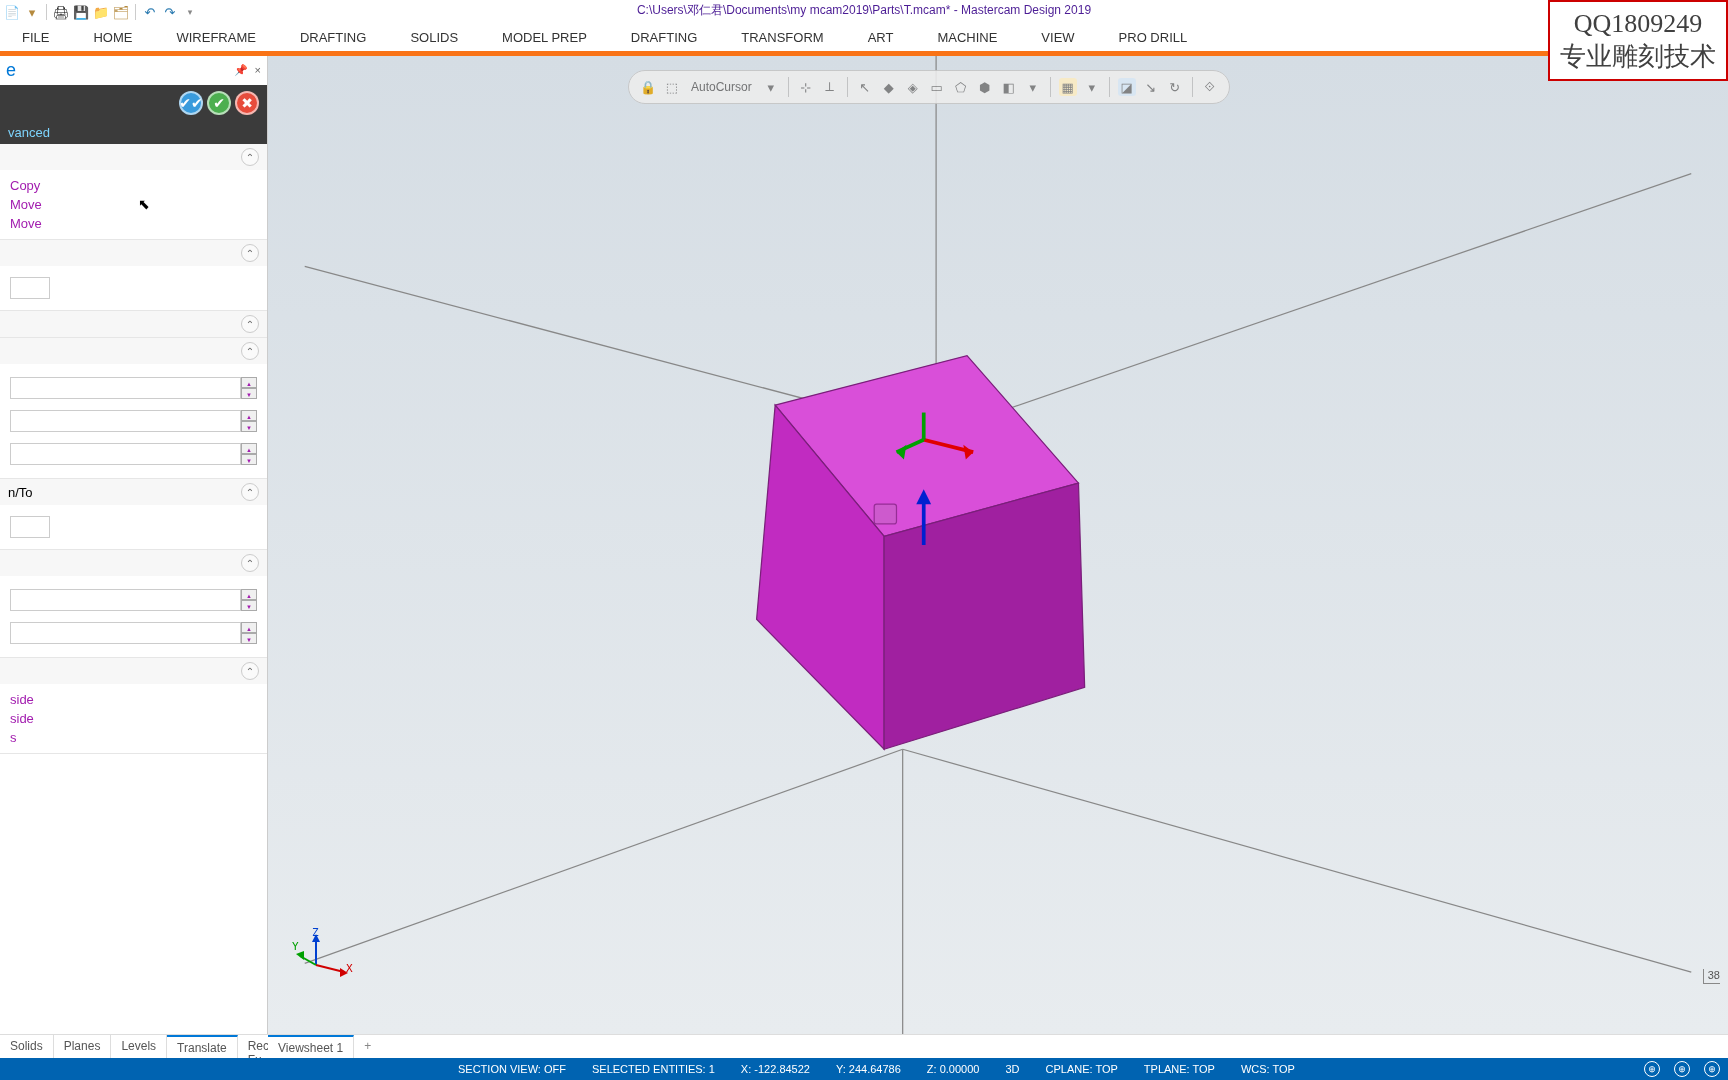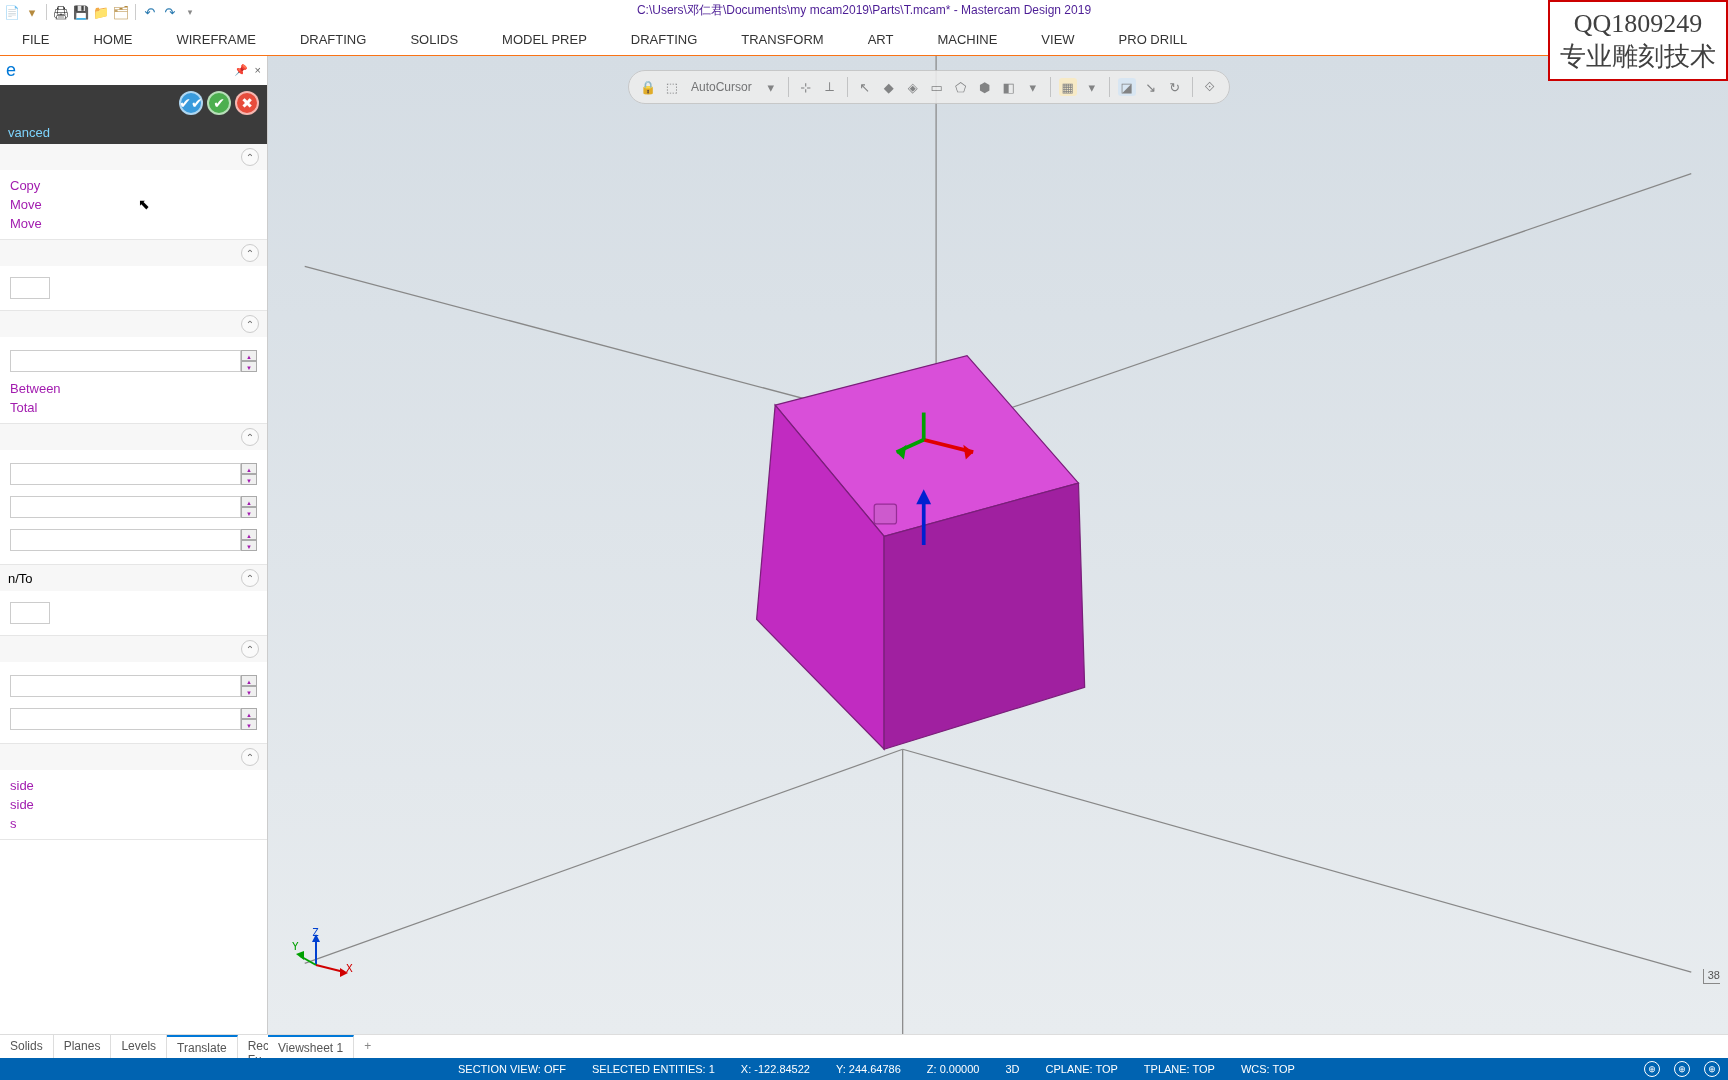--- a/index.html
+++ b/index.html
@@ -4,21 +4,21 @@
 <style>
 * { margin: 0; padding: 0; box-sizing: border-box; font-family: "Segoe UI", Tahoma, sans-serif; }
 body { width: 1728px; height: 1080px; background: #f0f0f0; overflow: hidden; position: relative; }
 
 .qat { height: 24px; background: #fff; display: flex; align-items: center; padding: 0 4px; gap: 4px; }
 .qat-icon { width: 16px; height: 16px; display: flex; align-items: center; justify-content: center; font-size: 13px; cursor: pointer; }
 .qat-sep { width: 1px; height: 16px; background: #ccc; margin: 0 2px; }
 
 .title-bar { position: absolute; top: 2px; left: 50%; transform: translateX(-50%); font-size: 12px; color: #4c1d95; }
 
-.ribbon-tabs { height: 32px; background: #fff; display: flex; align-items: center; border-bottom: 1px solid #f97316; }
+.ribbon-tabs { height: 32px; background: #fff; display: flex; align-items: center; border-bottom: 5px solid #f97316; }
 .ribbon-tab { padding: 0 22px; font-size: 13px; color: #333; cursor: pointer; height: 100%; display: flex; align-items: center; }
 
 .main { display: flex; height: calc(100% - 56px - 24px - 22px); }
 
 .side-panel { width: 268px; background: #fff; border-right: 1px solid #ccc; display: flex; flex-direction: column; }
 .panel-header { background: #fff; padding: 4px 6px; display: flex; justify-content: space-between; align-items: center; }
 .panel-title { color: #0078d7; font-size: 18px; }
 .panel-controls { display: flex; gap: 6px; font-size: 11px; color: #666; }
 .panel-controls span { cursor: pointer; }
 
@@ -143,31 +143,20 @@
             <div class="field-input" style="width:40px;flex:0 0 40px"></div>
           </div>
       </div>
     </div>
 
     <div class="section">
       <div class="section-head">
           <span></span>
           <div class="collapse-btn">⌃</div>
         </div>
-      <div class="section-body">
-        <div class="field-row">
-            <div class="field-input"></div>
-            <div class="spinner">
-              <div class="spin">▲</div>
-              <div class="spin">▼</div>
-            </div>
-          </div>
-        <div>Between</div>
-        <div>Total</div>
-      </div>
     </div>
 
     <div class="section">
       <div class="section-head">
           <span></span>
           <div class="collapse-btn">⌃</div>
         </div>
       <div class="section-body">
         <div class="field-row">
             <div class="field-input"></div>

